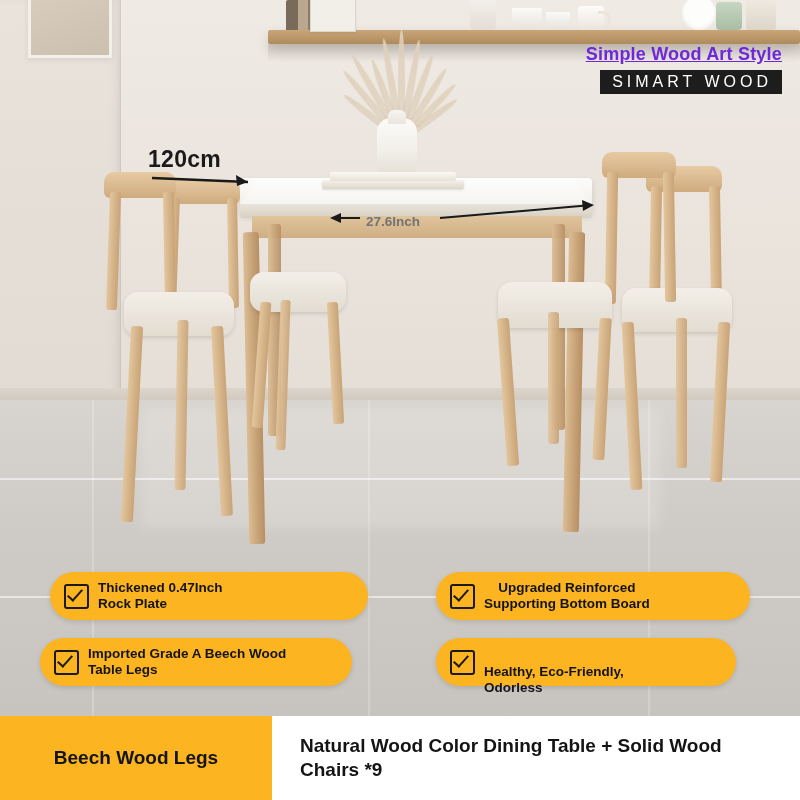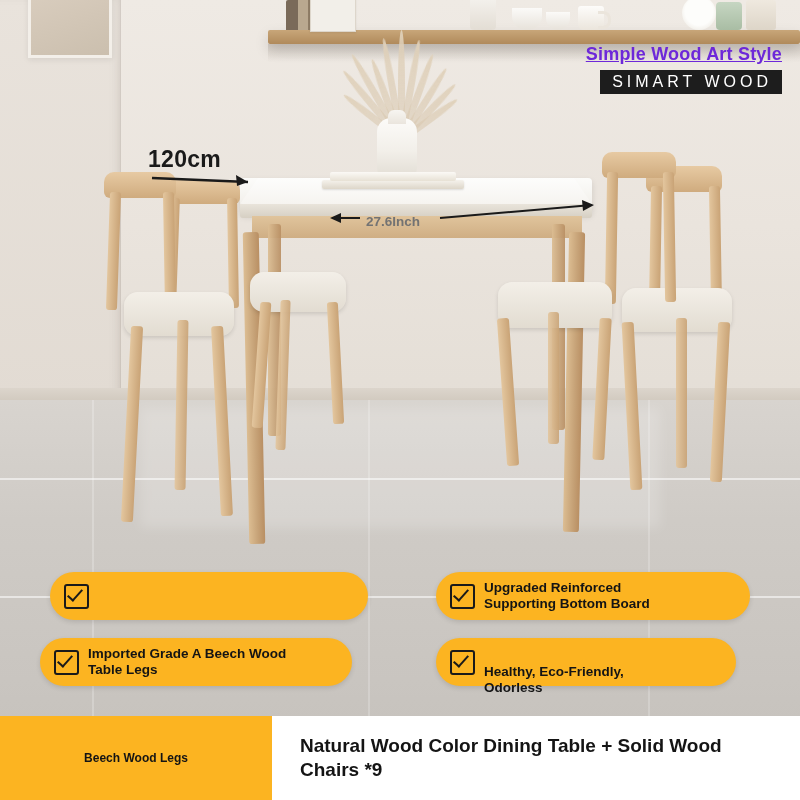--- a/index.html
+++ b/index.html
@@ -334,21 +334,21 @@
     display: flex;
   }
   .footer-left {
     width: 272px;
     background: #fcb421;
     display: flex;
     align-items: center;
     justify-content: center;
   }
   .footer-left span {
-    font-size: 12px;
+    font-size: 19px;
     font-weight: 700;
     color: #141414;
   }
   .footer-right {
     flex: 1;
     background: #ffffff;
     display: flex;
     align-items: center;
     padding-left: 28px;
   }
@@ -474,25 +474,27 @@
   <div class="brand">
     <div class="brand-title">Simple Wood Art Style</div>
     <div class="brand-sub">SIMART WOOD</div>
   </div>
 
   <div class="dim-120">120cm</div>
   <div class="dim-276">27.6Inch</div>
 
   <div class="feature" style="left:50px; top:572px; width:318px;">
     <div class="check"></div>
+    <div class="feature-label" style="white-space:pre-line;">Thickened 0.47Inch
+Rock Plate</div>
   </div>
 
   <div class="feature" style="left:436px; top:572px; width:314px;">
     <div class="check"></div>
-    <div class="feature-label" style="white-space:pre-line;">Upgraded Reinforced
+    <div class="feature-label" style="white-space:pre-line;text-align:center;">Upgraded Reinforced
 Supporting Bottom Board</div>
   </div>
 
   <div class="feature" style="left:40px; top:638px; width:312px;">
     <div class="check"></div>
     <div class="feature-label" style="white-space:pre-line;">Imported Grade A Beech Wood
 Table Legs</div>
   </div>
 
   <div class="feature" style="left:436px; top:638px; width:300px;">

